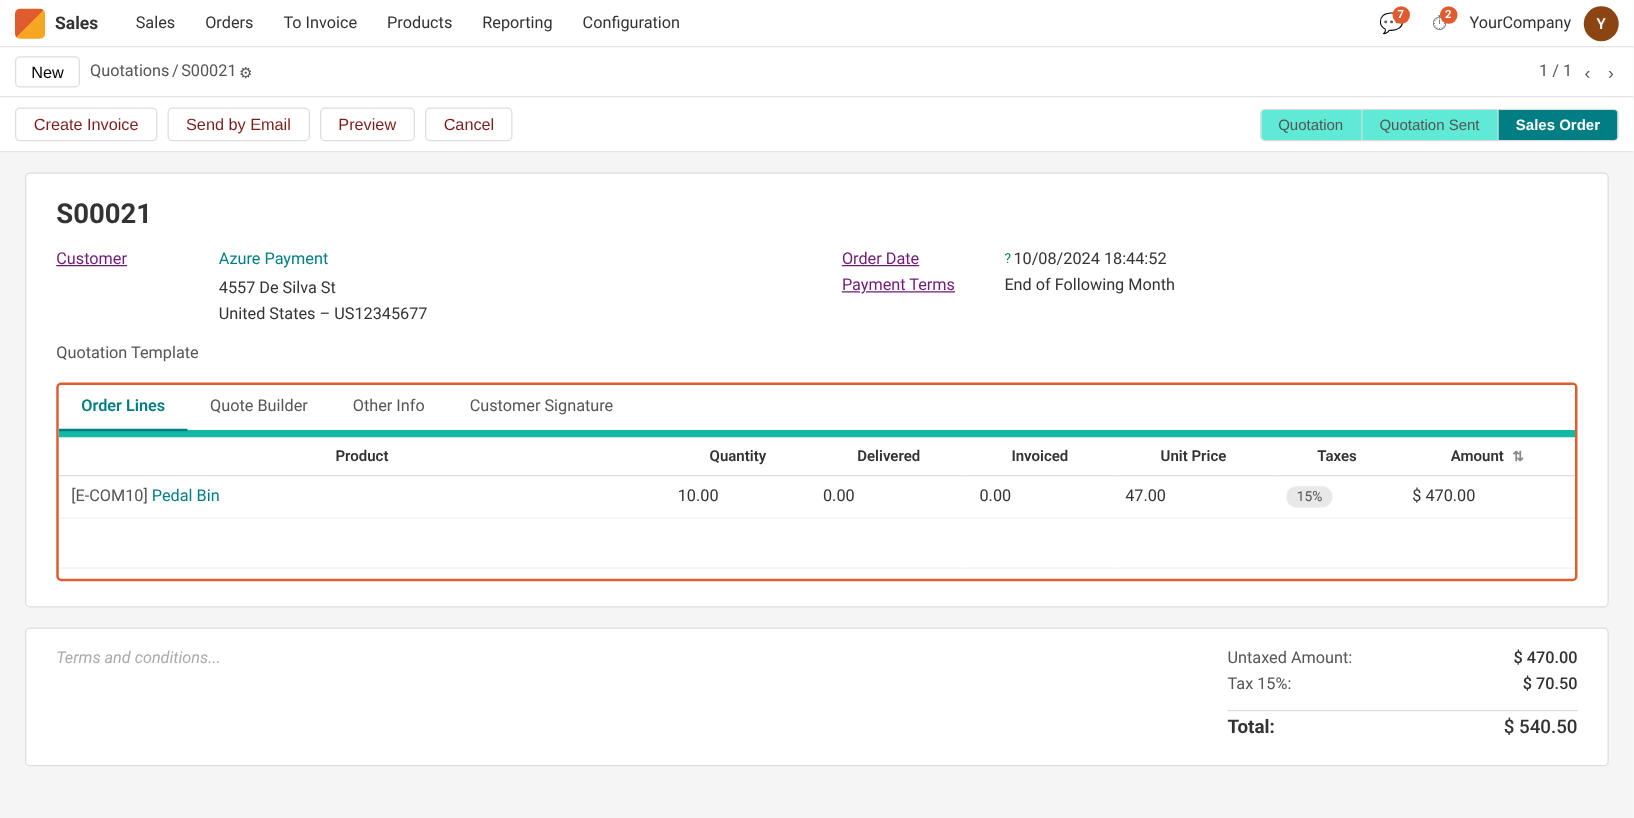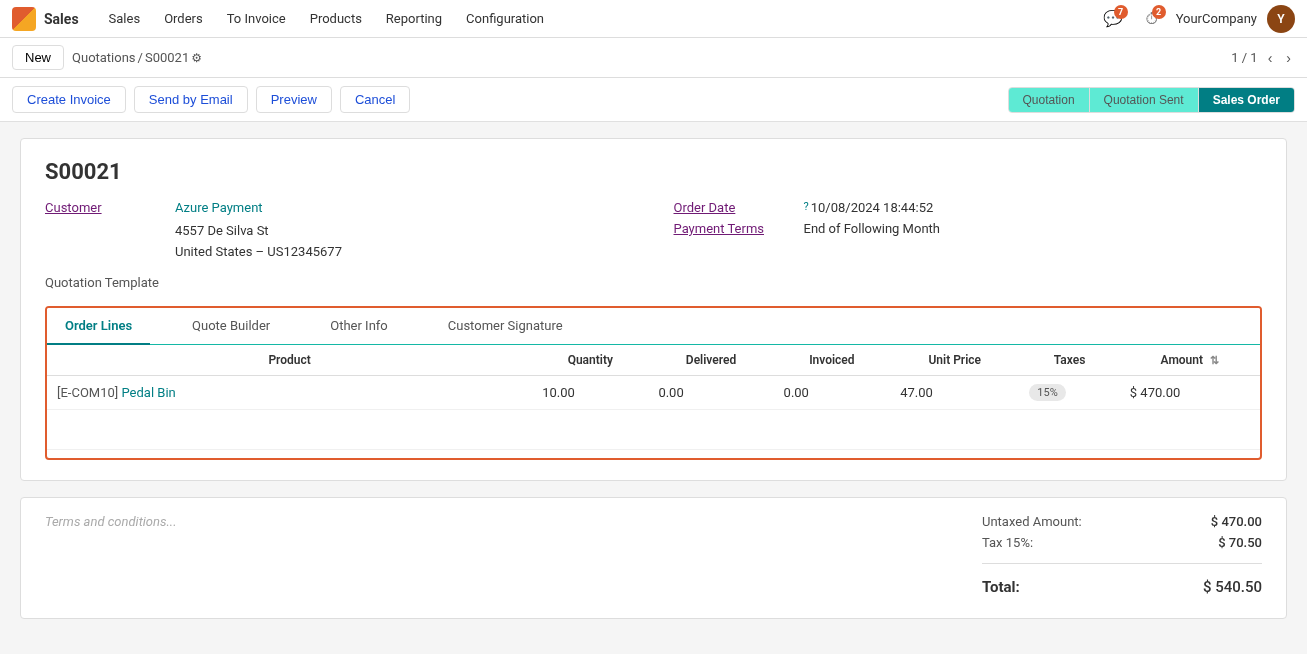--- a/index.html
+++ b/index.html
@@ -74,21 +74,21 @@
     .action-bar {
       background: #fff;
       border-bottom: 1px solid #e0e0e0;
       display: flex;
       align-items: center;
       padding: 8px 12px;
       gap: 8px;
     }
     .btn-action {
       border: 1px solid #ddd; background: #fff; padding: 5px 14px;
-      border-radius: 4px; cursor: pointer; font-size: 13px; color: #1d4ed8;
+      border-radius: 4px; cursor: pointer; font-size: 13px; color: #7f1d1d;
     }
     .status-buttons { margin-left: auto; display: flex; align-items: center; border: 1px solid #ddd; border-radius: 4px; overflow: hidden; }
     .status-btn {
       padding: 5px 14px; background: #5eead4; border: none; cursor: pointer;
       font-size: 12px; color: #555; border-right: 1px solid #ddd;
     }
     .status-btn:last-child { border-right: none; }
     .status-btn.active {
       background: #017e84; color: #fff; font-weight: 600;
     }
@@ -125,23 +125,22 @@
     .quotation-template { color: #555; font-size: 13px; margin-top: 8px; }
 
     
     .tabs-container {
       border: 2px solid #e05c2e;
       border-radius: 4px;
       overflow: hidden;
     }
     .tabs-header {
       display: flex;
-      border-bottom: 1px solid #14b8a6;
-      background: #fff;
-      gap: 24px;
+      border-bottom: 6px solid #14b8a6;
+      background: #fff;
     }
     .tab {
       padding: 10px 18px;
       cursor: pointer;
       font-size: 13px;
       color: #555;
       border-bottom: 2px solid transparent;
       margin-bottom: -1px;
     }
     .tab.active {
@@ -183,21 +182,21 @@
       border-radius: 4px;
       padding: 16px 24px;
       display: flex;
       gap: 20px;
     }
     .terms-area { flex: 1; color: #aaa; font-size: 13px; font-style: italic; }
     .totals-area { min-width: 280px; }
     .total-row { display: flex; justify-content: space-between; margin-bottom: 6px; font-size: 13px; }
     .total-row .label { color: #555; }
     .total-row .value { color: #333; font-weight: 500; }
-    .total-row.grand-total { font-size: 15px; font-weight: 700; border-top: 1px solid #ddd; padding-top: 14px; margin-top: 13px; }
+    .total-row.grand-total { font-size: 15px; font-weight: 700; border-top: 1px solid #ddd; padding-top: 3px; margin-top: 13px; }
     .total-row.grand-total .label { color: #333; }
     .total-row.grand-total .value { color: #333; }
   </style>
 </head>
 <body>
 
 <nav class="topnav">
   <div class="topnav-logo"></div>
   <span class="topnav-brand">Sales</span>
   <div class="topnav-menu">

